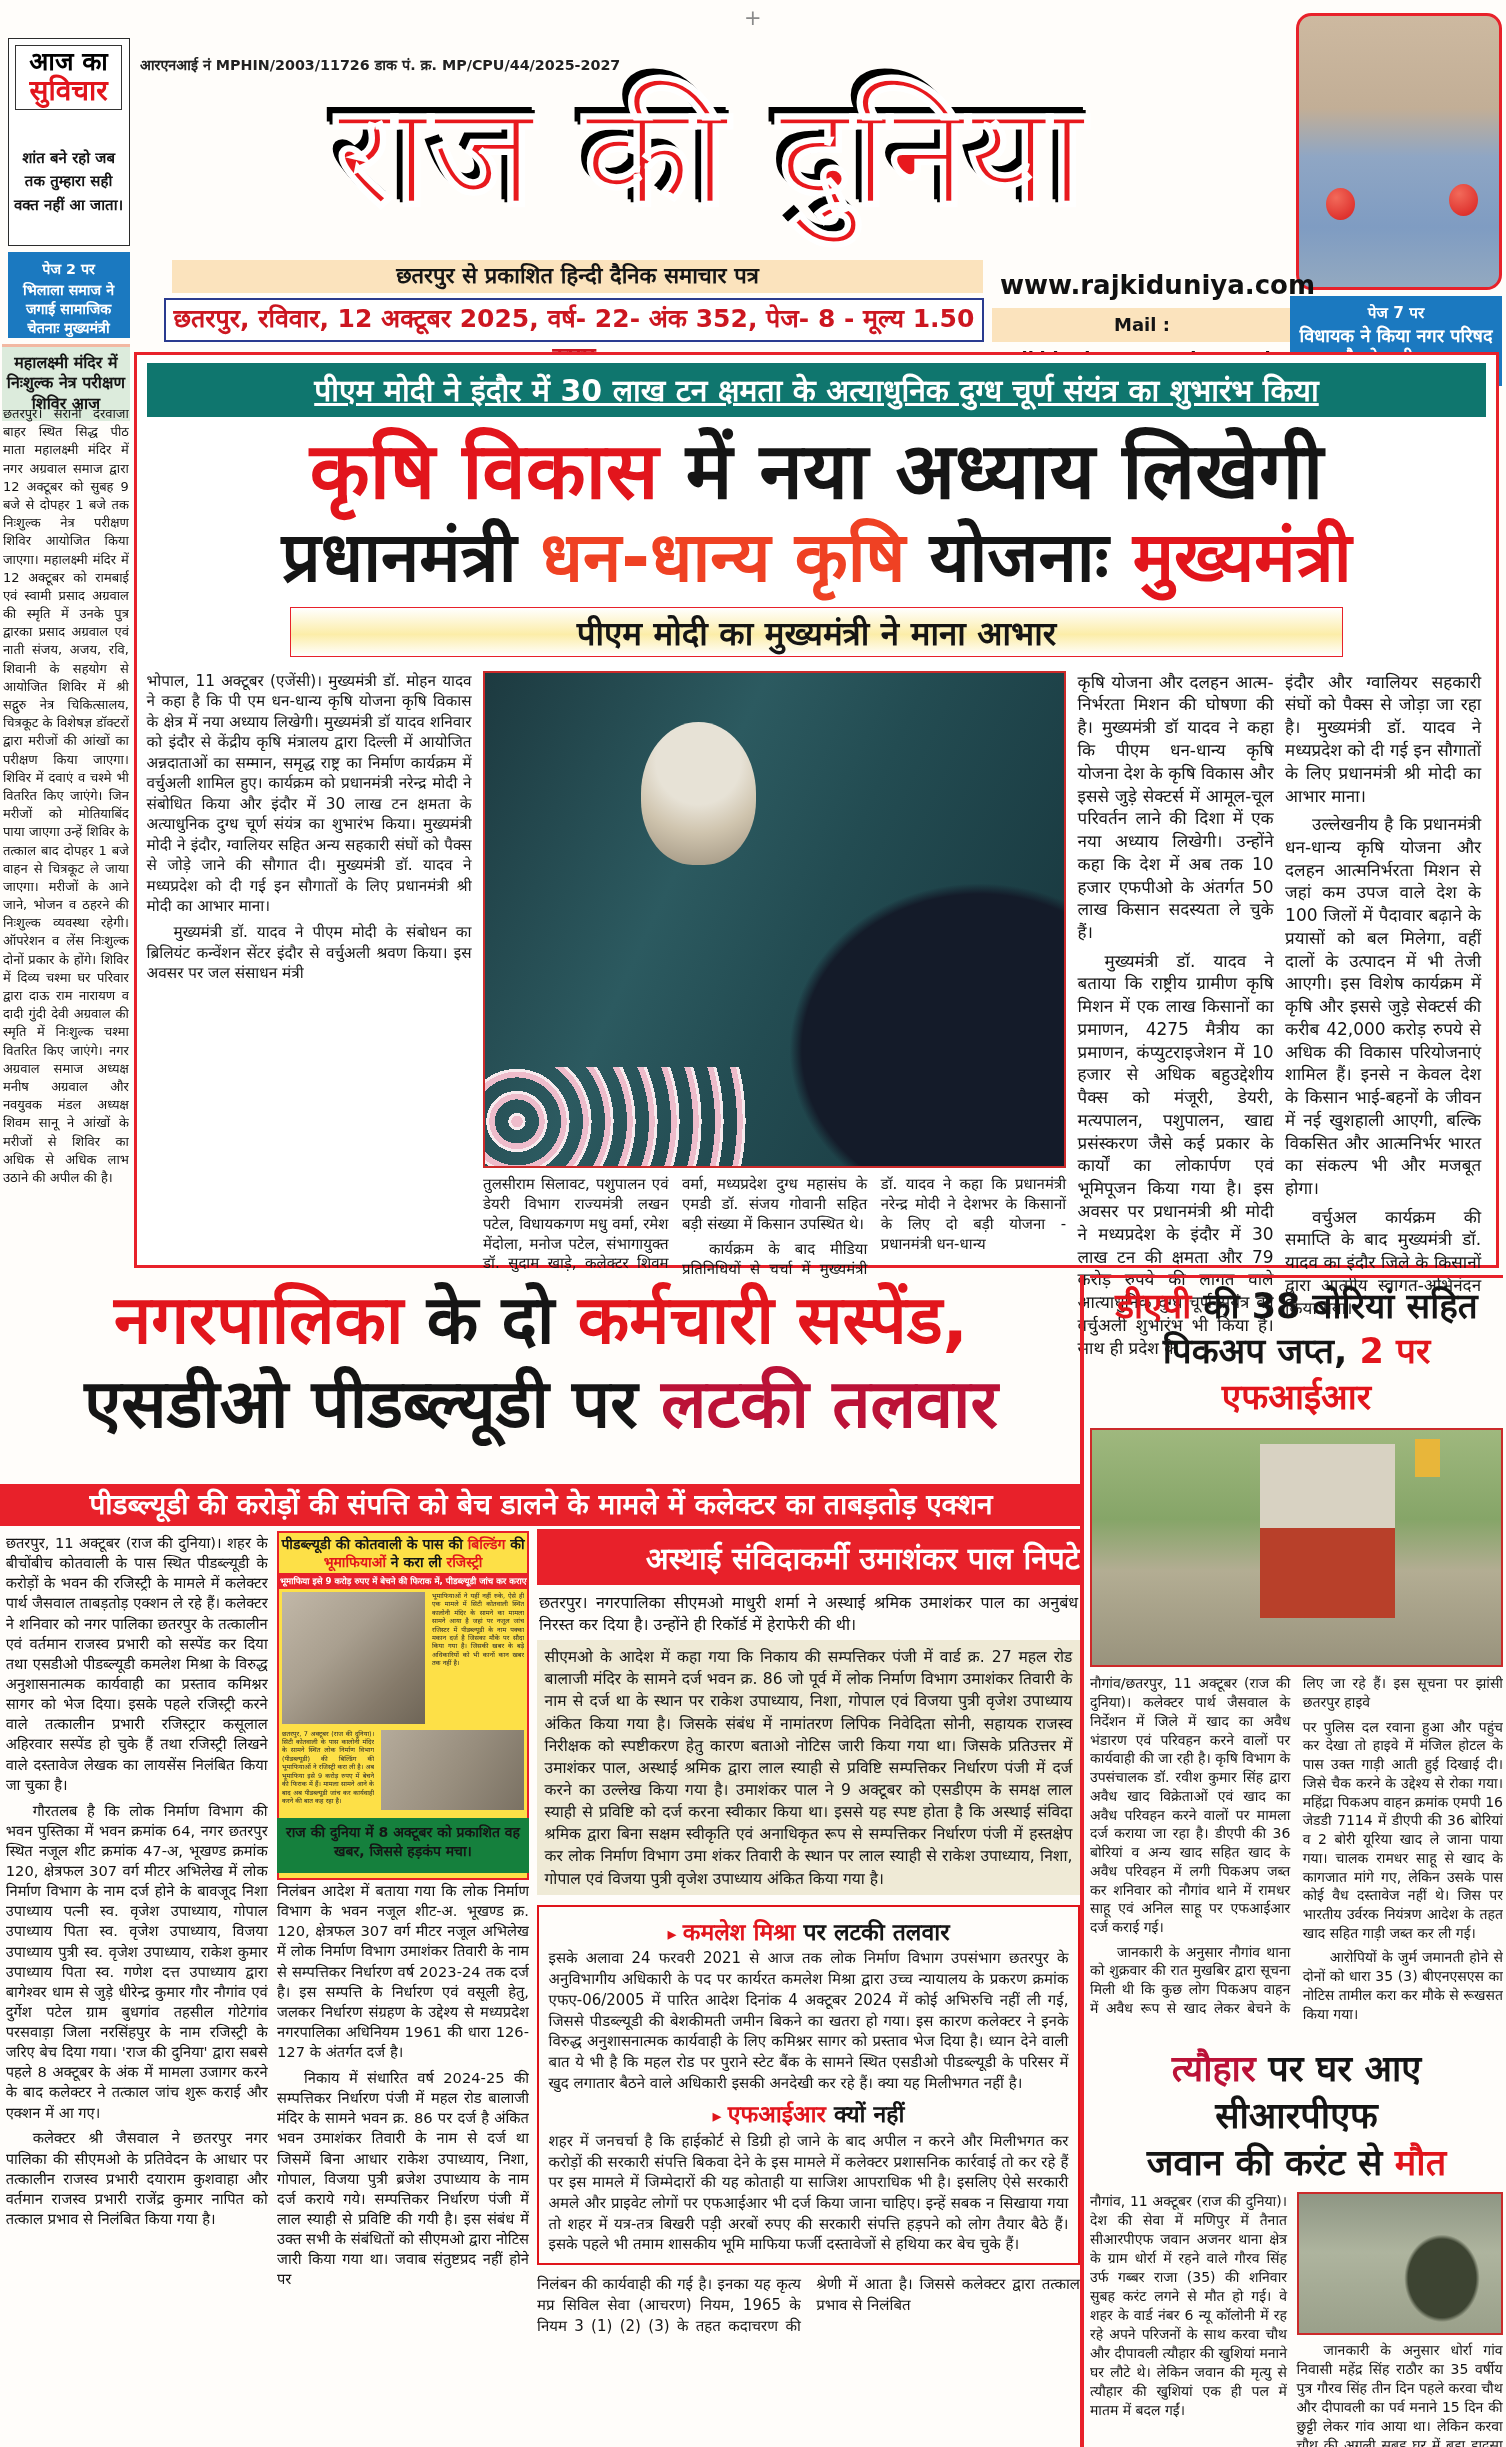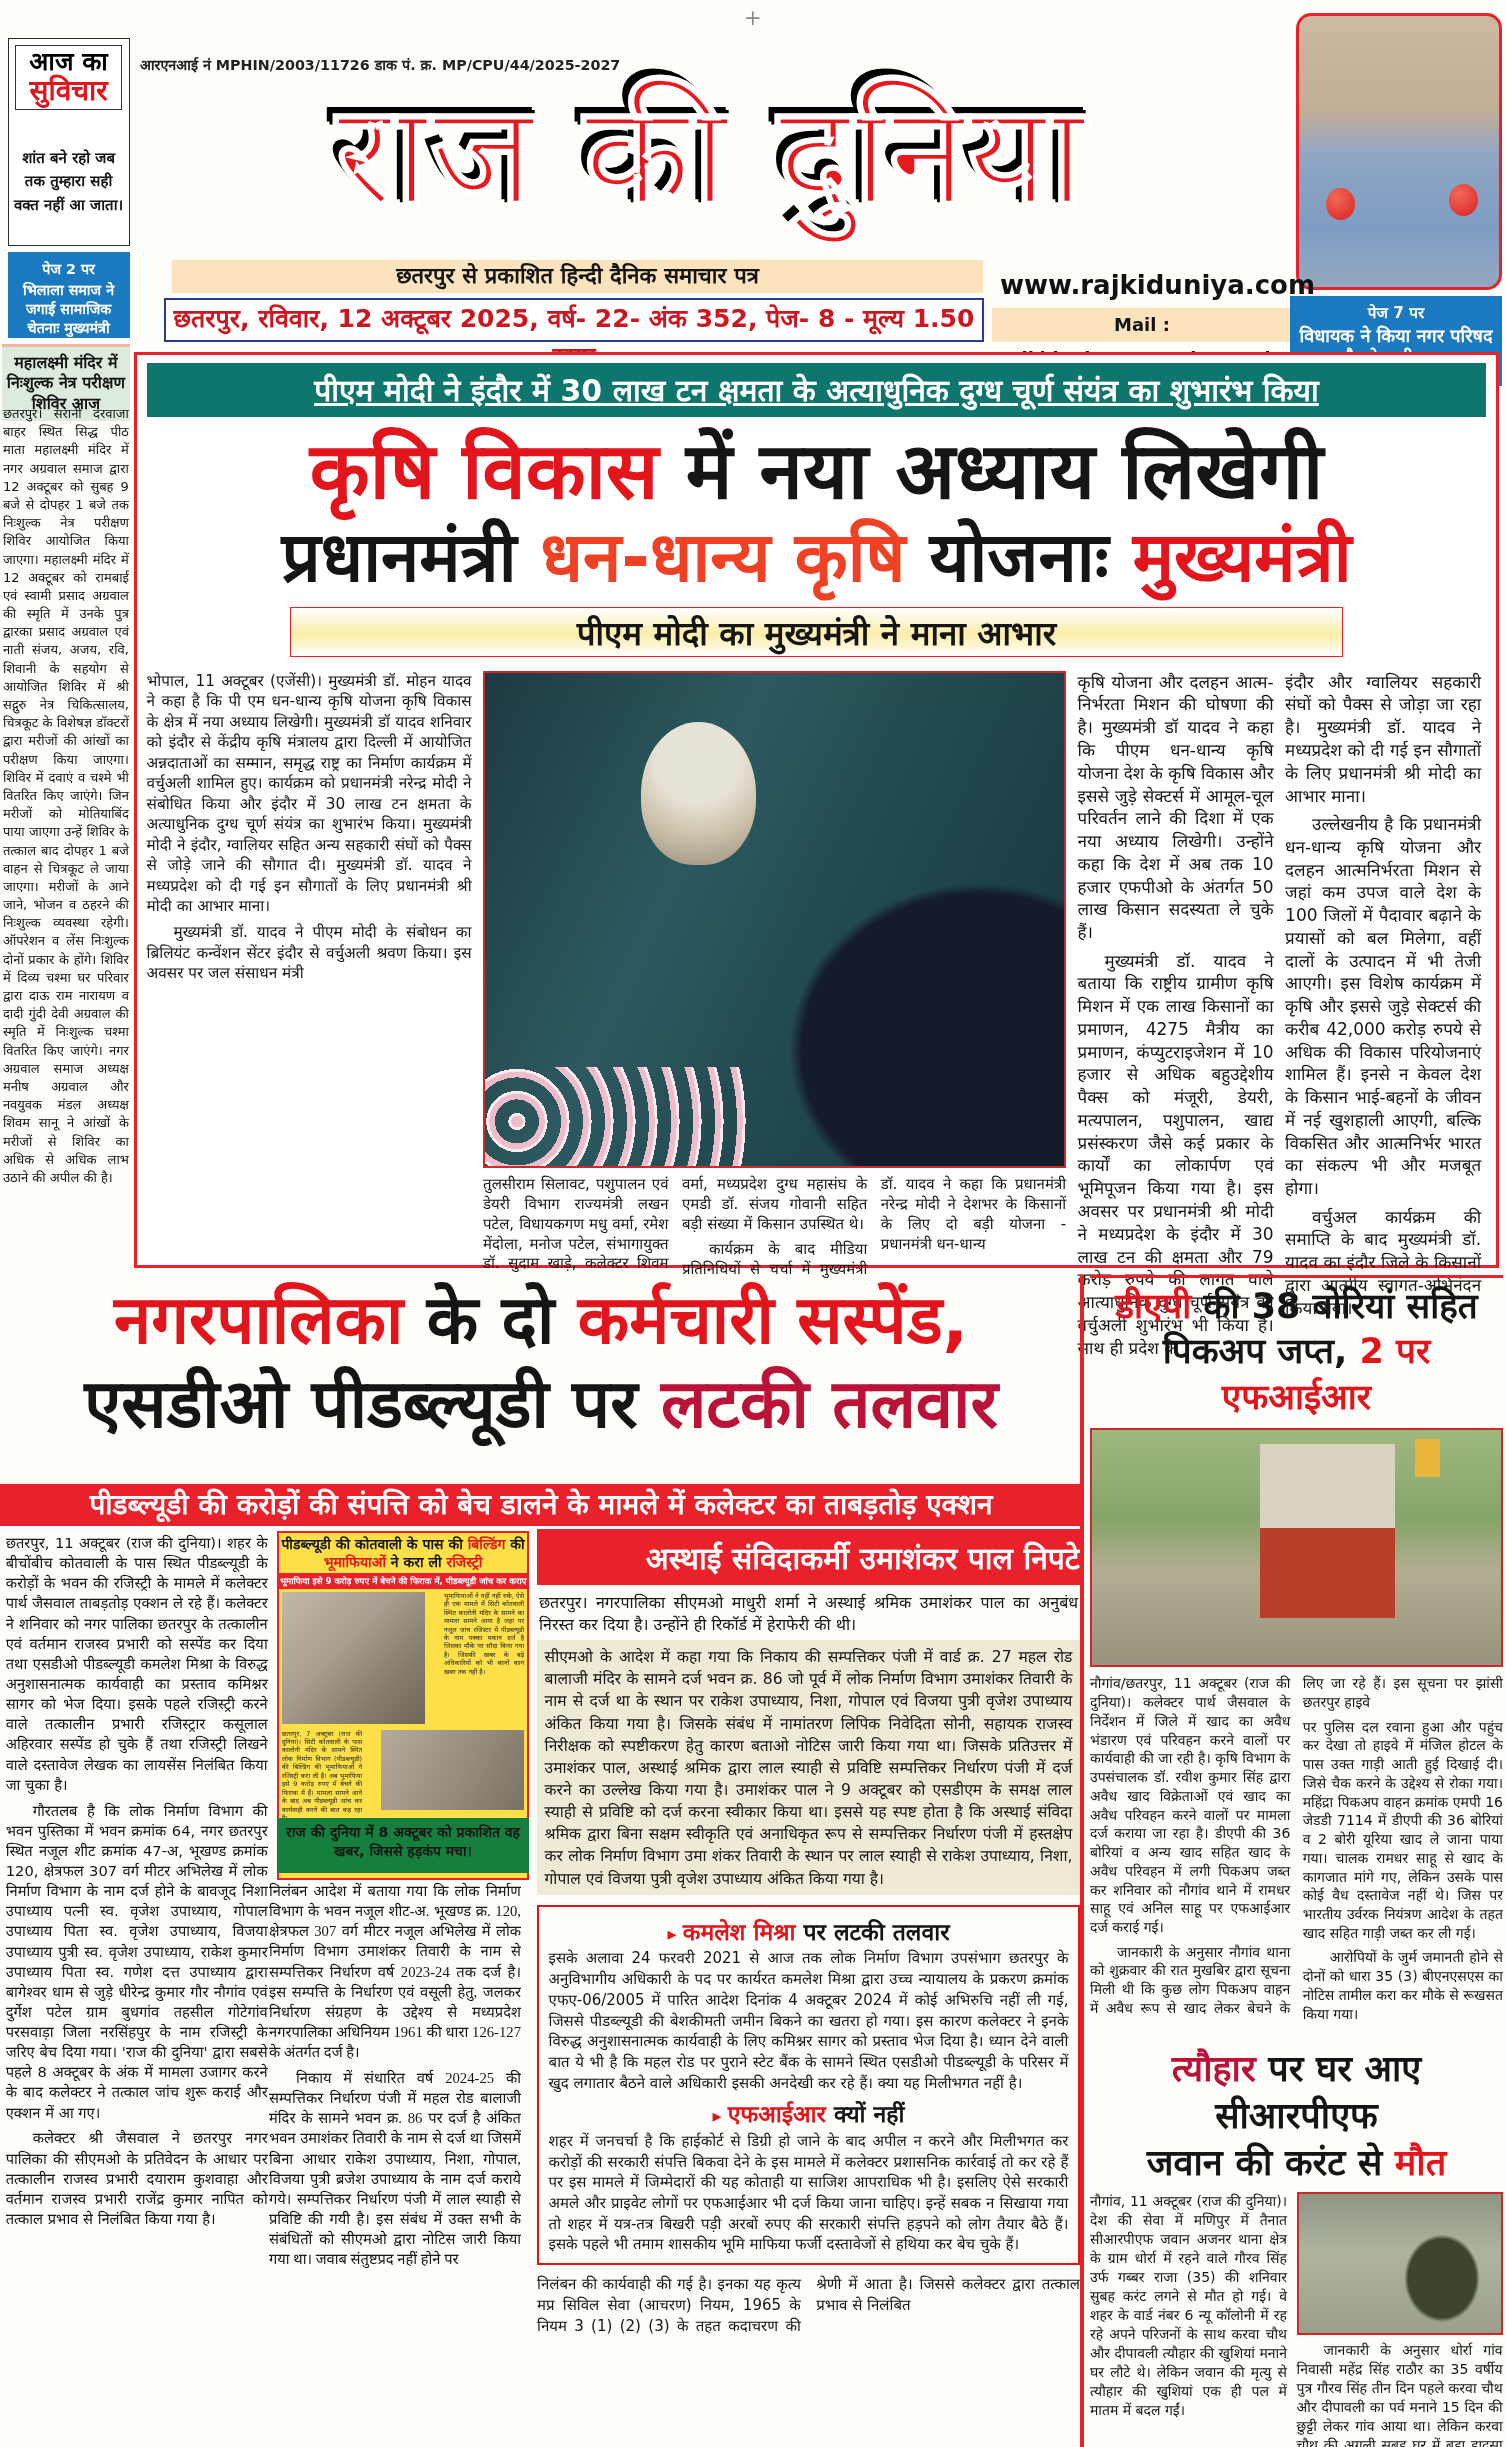--- a/index.html
+++ b/index.html
@@ -62,26 +62,26 @@
   
   #nghl{left:0;top:1279px;width:1082px;text-align:center;}
   #nghl .l1{font-size:67px;font-weight:bold;line-height:1.25;white-space:nowrap;}
   #nghl .l2{font-size:67px;font-weight:bold;line-height:1.25;white-space:nowrap;}
   #ngstrap{left:0;top:1484px;width:1082px;height:42px;background:#e8212a;color:#fff;font-size:28px;font-weight:bold;text-align:center;line-height:42px;}
   
   #ngcol1{left:5.7px;top:1533px;width:262px;height:910px;font-size:14.7px;line-height:1.37;overflow:hidden;}
   #inset{left:277px;top:1531px;width:252px;height:349px;border:2.9px solid #e8212a;box-sizing:border-box;overflow:hidden;background:#fde047;}
   #inset .ihl{font-size:14px;font-weight:bold;text-align:center;line-height:1.3;padding:1.9px 1px;}
   #inset .istrap{background:#e8212a;color:#fff;font-size:8.6px;font-weight:bold;text-align:center;padding:1.9px 1px;white-space:nowrap;overflow:hidden;}
-  #inset .irow{display:flex;gap:19px;padding:2.9px;}
+  #inset .irow{display:flex;gap:7px;padding:2.9px;}
   .iphoto1{width:143px;height:132px;background:linear-gradient(135deg,#c2b8a8 0%,#a99f8f 40%,#857a6a 75%,#6e6557 100%);}
   .iphoto2{width:143px;height:80px;background:linear-gradient(120deg,#b5ab9b 0%,#978d7d 55%,#7a7163 100%);}
   .imicro{flex:1;font-size:6.5px;line-height:1.3;color:#2a2a2a;text-align:justify;overflow:hidden;}
   #insetcap{left:277px;top:1818px;width:252px;height:55px;background:#15803d;font-size:14px;font-weight:bold;text-align:center;padding:4.8px 3.8px;box-sizing:border-box;line-height:1.35;}
-  #ngcol2{left:269px;top:1881px;width:252px;height:562px;font-size:14.7px;line-height:1.37;overflow:hidden;font-family:Liberation Serif, serif;}
+  #ngcol2{left:277px;top:1881px;width:252px;height:562px;font-size:14.7px;line-height:1.37;overflow:hidden;}
   
   #asthai{left:537px;top:1529px;width:543px;height:918px;overflow:hidden;}
   #asthai .bar{background:#e8212a;color:#fff;font-size:30px;font-weight:bold;text-align:right;padding:7.6px 0;}
   #asthai .intro{font-size:16px;line-height:1.4;padding:6.7px 1.9px 3.8px;}
   #asthai .beige{background:#efead6;font-size:15.6px;line-height:1.42;padding:5.7px 7.6px;}
   #asthai .rbox{border:2.9px solid #e0151b;margin-top:9.6px;padding:3.8px 9.6px 7.6px;}
   #asthai .sub{text-align:center;font-size:23px;font-weight:bold;margin:3.8px 0 1.9px;}
   #asthai .arrow{color:#e0151b;font-size:18px;}
   #asthai .bb{font-size:15px;line-height:1.38;}
   #asthai .bcols{column-count:2;column-gap:15.3px;font-size:15px;line-height:1.38;margin-top:9.6px;}

